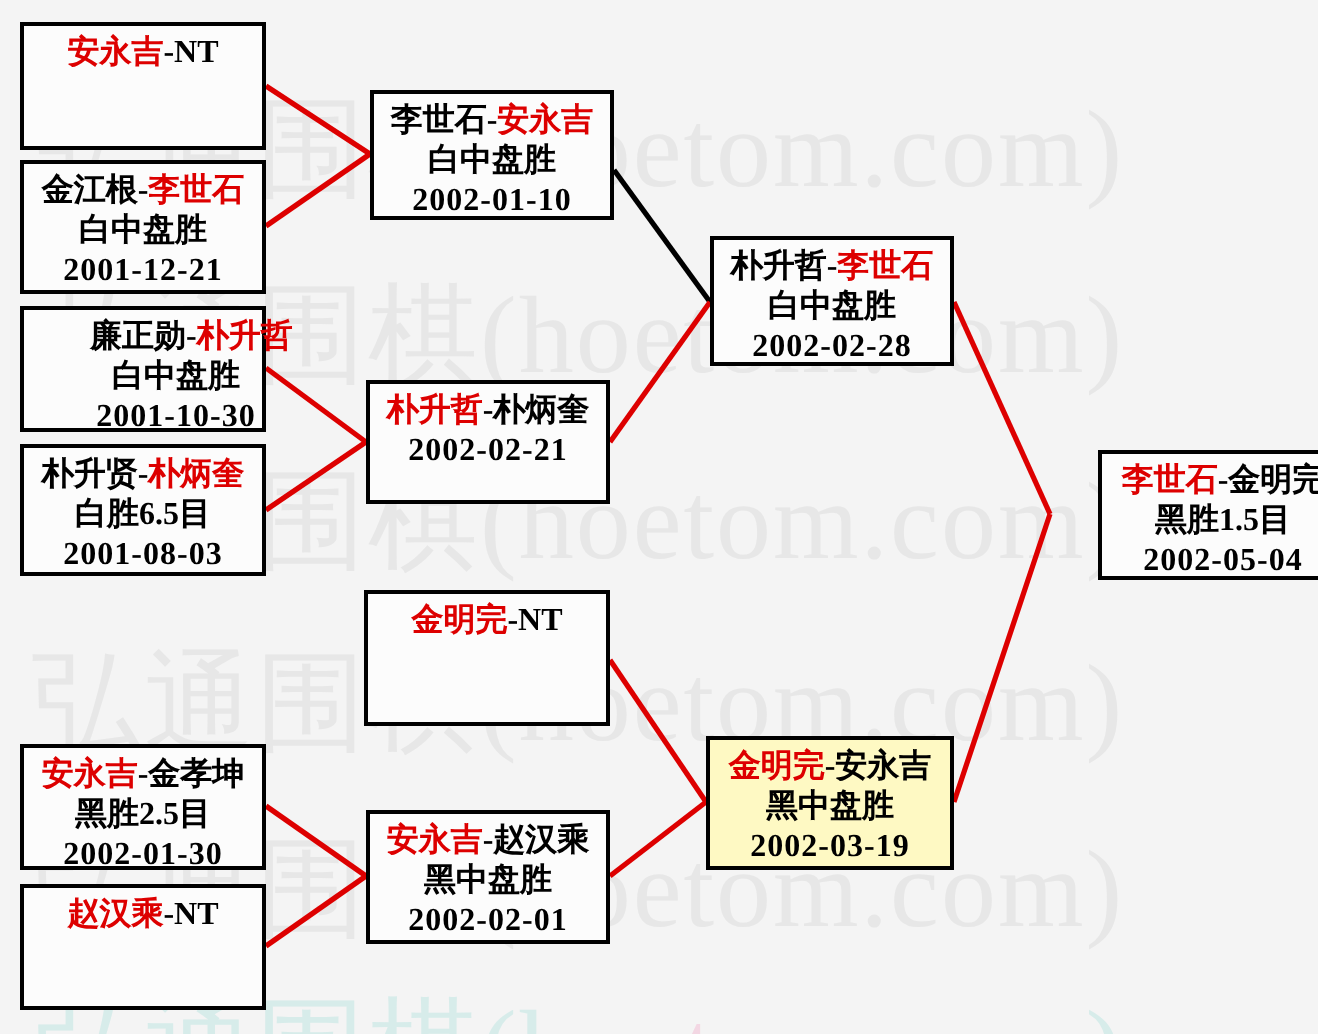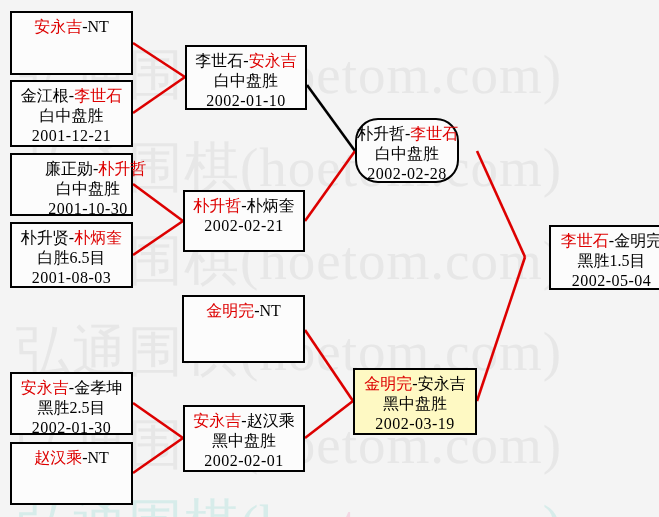--- a/index.html
+++ b/index.html
@@ -25,20 +25,21 @@
   .match-box{
     position:absolute;
     z-index:3;
     box-sizing:border-box;
     border:2px solid #000;
     text-align:center;
     font-size:16px;
     line-height:20px;
     padding-top:4px;
     cursor:pointer;
+    font-weight:bold;
   }
   .match-players{white-space:nowrap;}
   .winner{color:var(--winner-color,#dd0000);}
   .match-result{white-space:nowrap;}
   .match-date{white-space:nowrap;letter-spacing:0.5px;}
 </style>
 </head>
 <body>
 
 <div id="canvas" style="width: 659px; height: 517px; background: rgb(244, 244, 244);">
@@ -101,21 +102,21 @@
         <div class="match-date">2002-02-21</div>
       </div>
       <div class="match-box" style="left: 182px; top: 295px; width: 123px; height: 68px; border-color: rgb(0, 0, 0); background: rgb(252, 252, 252);">
         <div class="match-players"><span class="winner">金明完</span><span>-</span><span class="">NT</span></div>
       </div>
       <div class="match-box" style="left: 183px; top: 405px; width: 122px; height: 67px; border-color: rgb(0, 0, 0); background: rgb(252, 252, 252);">
         <div class="match-players"><span class="winner">安永吉</span><span>-</span><span class="">赵汉乘</span></div>
         <div class="match-result">黑中盘胜</div>
         <div class="match-date">2002-02-01</div>
       </div>
-      <div class="match-box" style="left: 355px; top: 118px; width: 104px; height: 65px; border-color: rgb(0, 0, 0); background: rgb(252, 252, 252); border-radius: 23px;">
+      <div class="match-box" style="left: 355px; top: 118px; width: 122px; height: 65px; border-color: rgb(0, 0, 0); background: rgb(252, 252, 252);">
         <div class="match-players"><span class="">朴升哲</span><span>-</span><span class="winner">李世石</span></div>
         <div class="match-result">白中盘胜</div>
         <div class="match-date">2002-02-28</div>
       </div>
       <div class="match-box" style="left: 353px; top: 368px; width: 124px; height: 67px; border-color: rgb(0, 0, 0); background: #fef9c3;">
         <div class="match-players"><span class="winner">金明完</span><span>-</span><span class="">安永吉</span></div>
         <div class="match-result">黑中盘胜</div>
         <div class="match-date">2002-03-19</div>
       </div>
       <div class="match-box" style="left: 525px; top: 225px; width: 125px; height: 65px; border-color: rgb(0, 0, 0); background: rgb(252, 252, 252); margin-left: 24px;">

